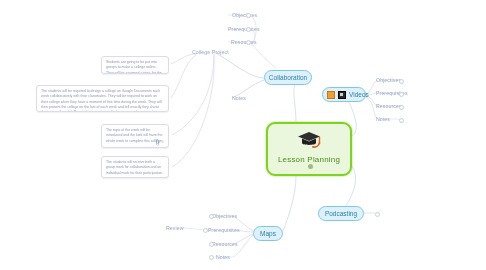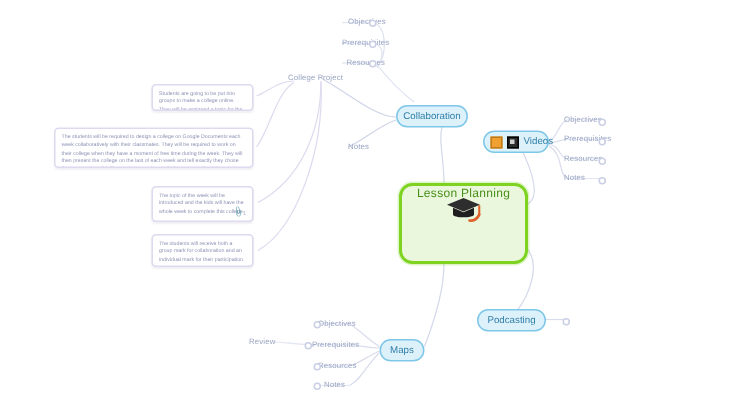--- a/index.html
+++ b/index.html
@@ -16,21 +16,21 @@
   .node{position:absolute;box-sizing:border-box;}
 
   
   .central{
     width:86px;height:54px;
     left:266px;top:122px;
     border:2px solid #7ed321;
     border-radius:9px;
     background:#eaf7dc;
     box-shadow:0 0 0 1px rgba(126,211,33,.25);
-    display:flex;flex-direction:column;align-items:center;justify-content:flex-start;
+    display:flex;flex-direction:column;align-items:center;justify-content:flex-end;
     padding-bottom:5px;
   }
   .central .cap{position:absolute;top:5px;left:50%;transform:translateX(-50%);}
   .central .label{
     font-size:8px;color:#4a8f1a;letter-spacing:.2px;white-space:nowrap;
   }
   .central .dot{
     display:inline-block;width:5px;height:5px;border-radius:50%;
     background:#9bbf7a;margin-left:3px;vertical-align:middle;
   }

